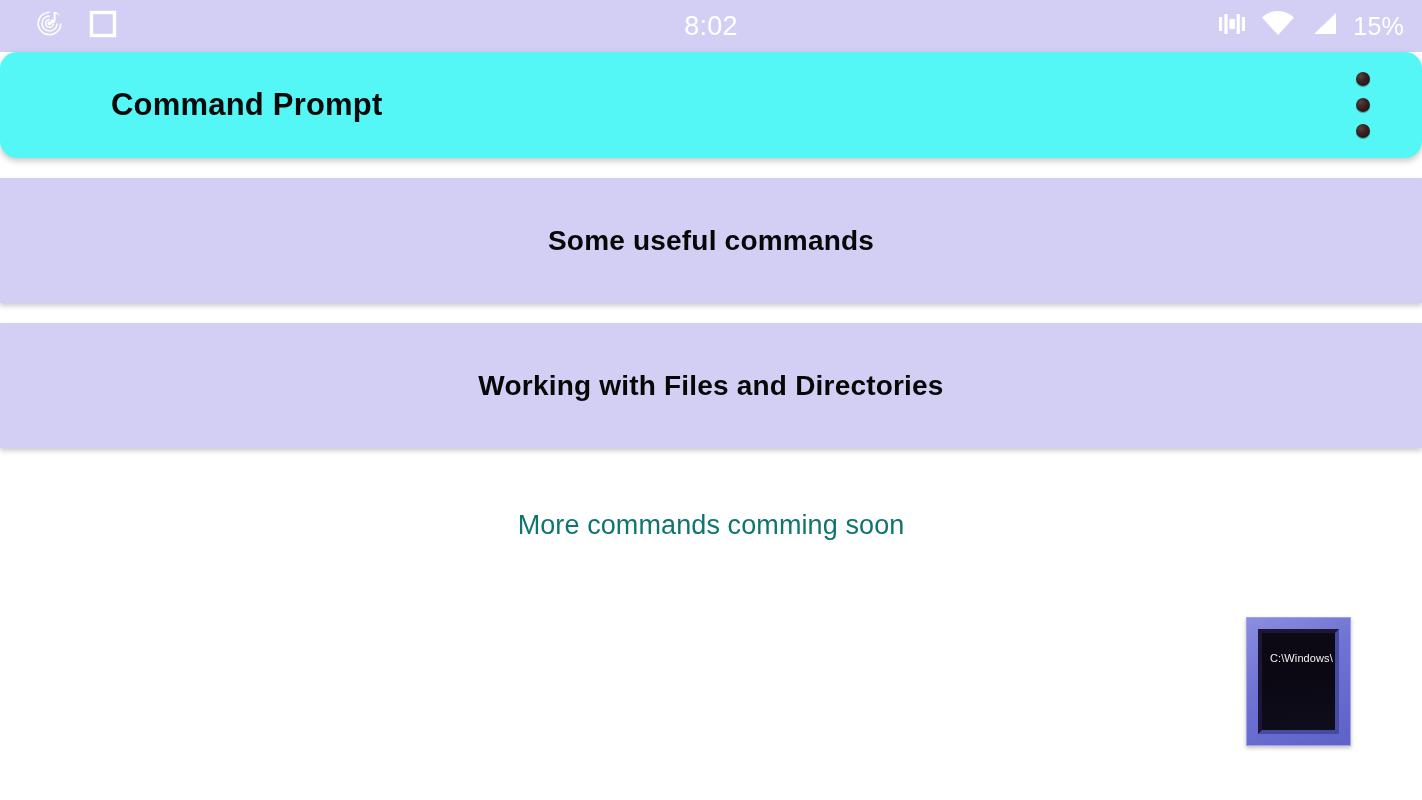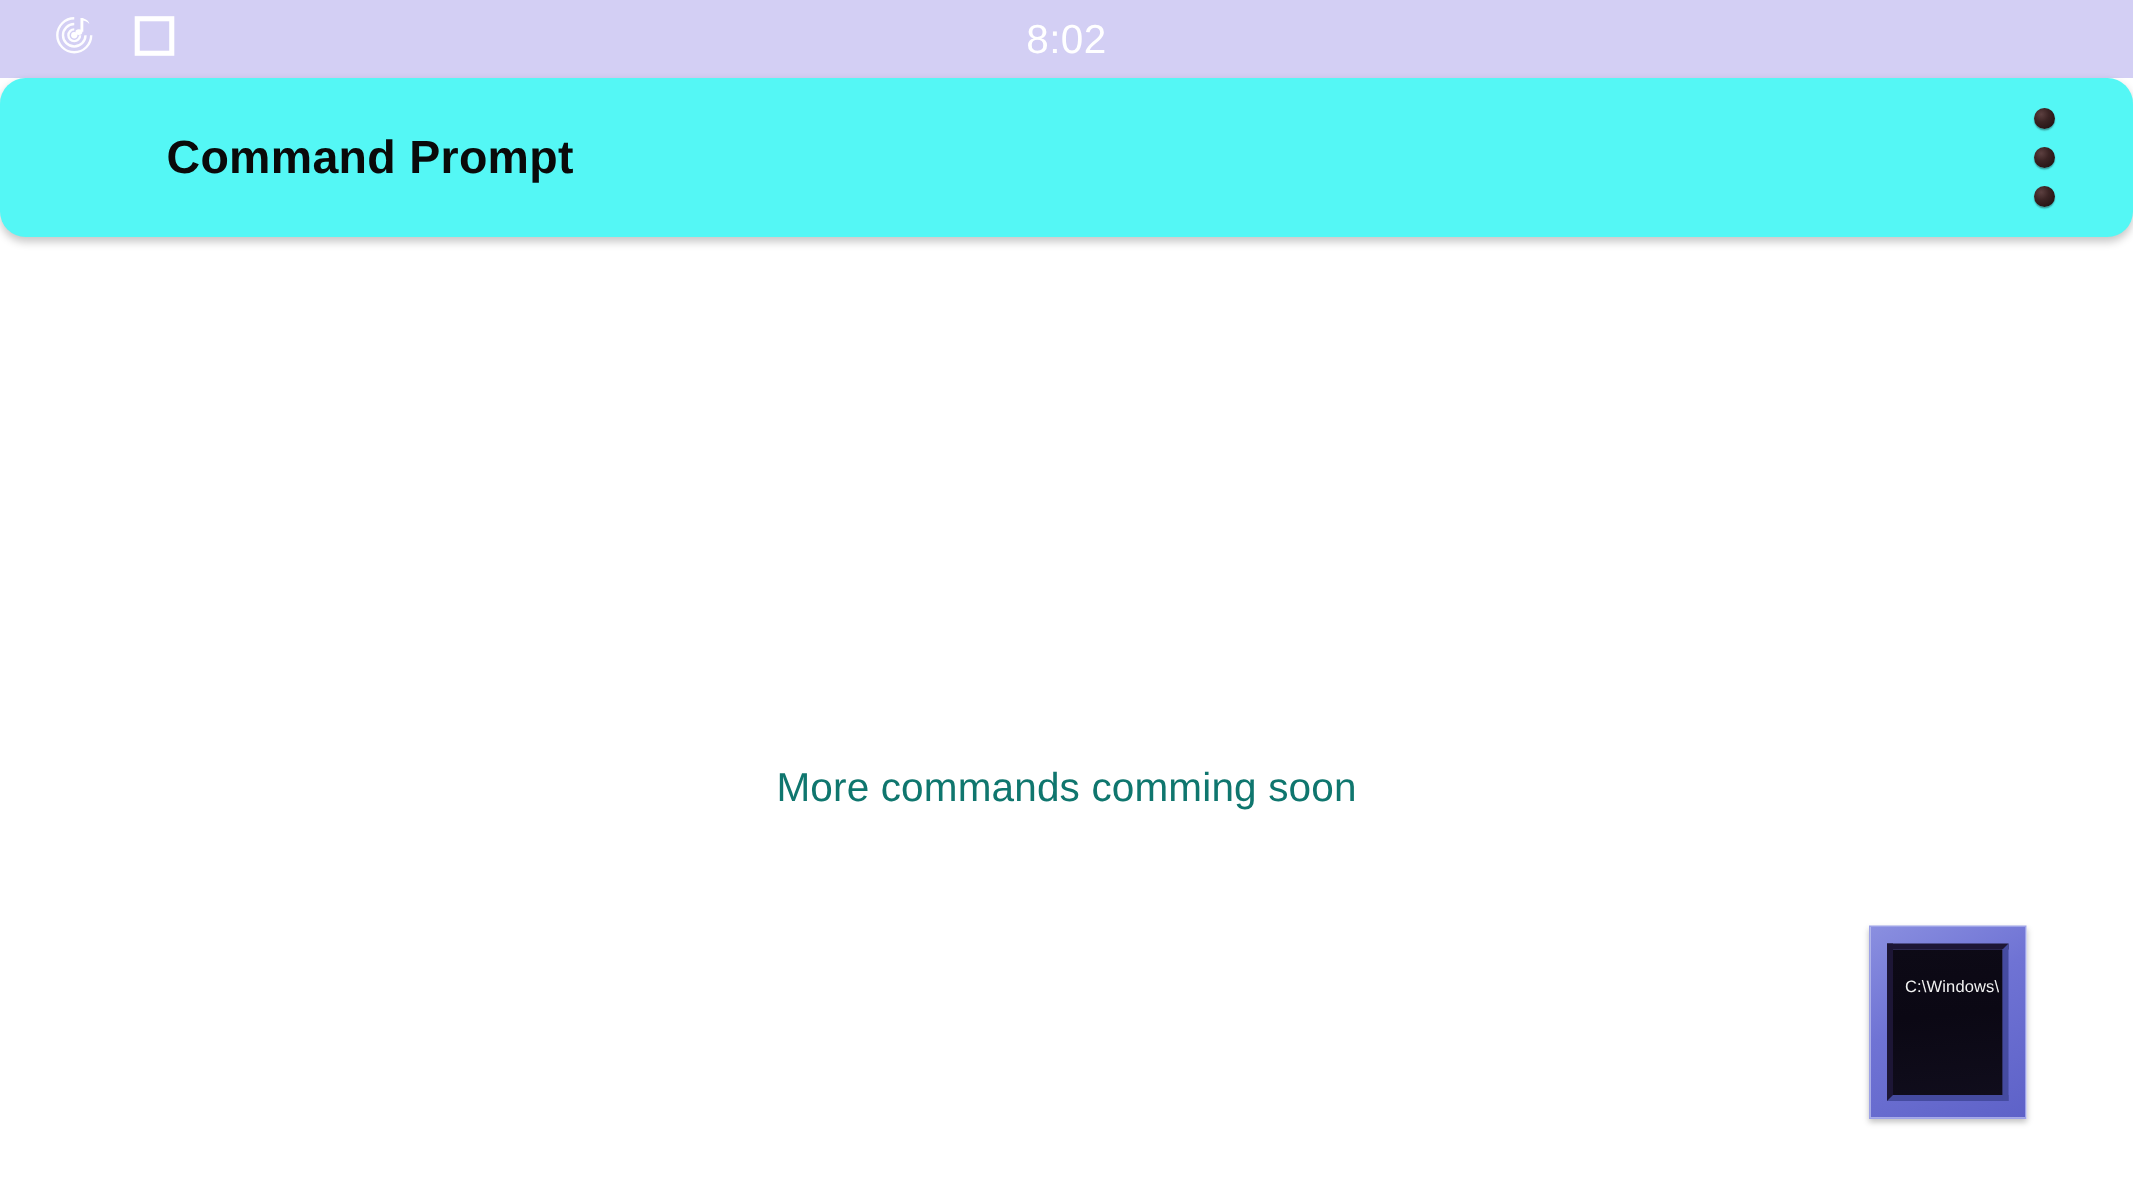--- a/index.html
+++ b/index.html
@@ -151,32 +151,60 @@
       <svg width="28" height="28" viewBox="0 0 28 28">
         <rect x="2.5" y="2.5" width="23" height="23" fill="none" stroke="#ffffff" stroke-width="3.4"></rect>
       </svg>
     </span>
   </div>
 
   <div class="status-center">
     <span class="status-clock">8:02</span>
   </div>
 
+  <div class="status-right">
+    <span class="sb-icon">
+      <svg width="30" height="28" viewBox="0 0 30 28">
+        <rect x="2" y="7" width="3.2" height="14" fill="#ffffff"></rect>
+        <rect x="7.4" y="4" width="3.2" height="20" fill="#ffffff"></rect>
+        <rect x="12.4" y="9" width="5.6" height="10" rx="1" fill="#ffffff"></rect>
+        <rect x="19.6" y="4" width="3.2" height="20" fill="#ffffff"></rect>
+        <rect x="24.8" y="7" width="3.2" height="14" fill="#ffffff"></rect>
+      </svg>
+    </span>
+    <span class="sb-icon">
+      <svg width="34" height="28" viewBox="0 0 34 28">
+        <path d="M1 7.5 A23 23 0 0 1 33 7.5 L17 25 Z" fill="#ffffff"></path>
+      </svg>
+    </span>
+    <span class="sb-icon">
+      <svg width="30" height="28" viewBox="0 0 30 28">
+        <path d="M27 3 L27 24 L5 24 Z" fill="#ffffff"></path>
+      </svg>
+    </span>
+    <span class="battery-pct">15%</span>
+  </div>
 </div>
 
 <div class="app-bar">
   <div class="app-title">Command Prompt</div>
   <div class="overflow-menu">
     <span class="dot"></span>
     <span class="dot"></span>
     <span class="dot"></span>
   </div>
 </div>
 
 <div class="menu-area">
+  <button class="menu-btn gap-top">
+    <span class="menu-btn-label">Some useful commands</span>
+  </button>
+  <button class="menu-btn">
+    <span class="menu-btn-label">Working with Files and Directories</span>
+  </button>
 </div>
 
 <div class="soon-text">More commands comming soon</div>
 
 <div class="cmd-icon">
   <div class="cmd-inner">
     <div class="cmd-screen">
       <span class="cmd-text">C:\Windows\</span>
     </div>
   </div>

